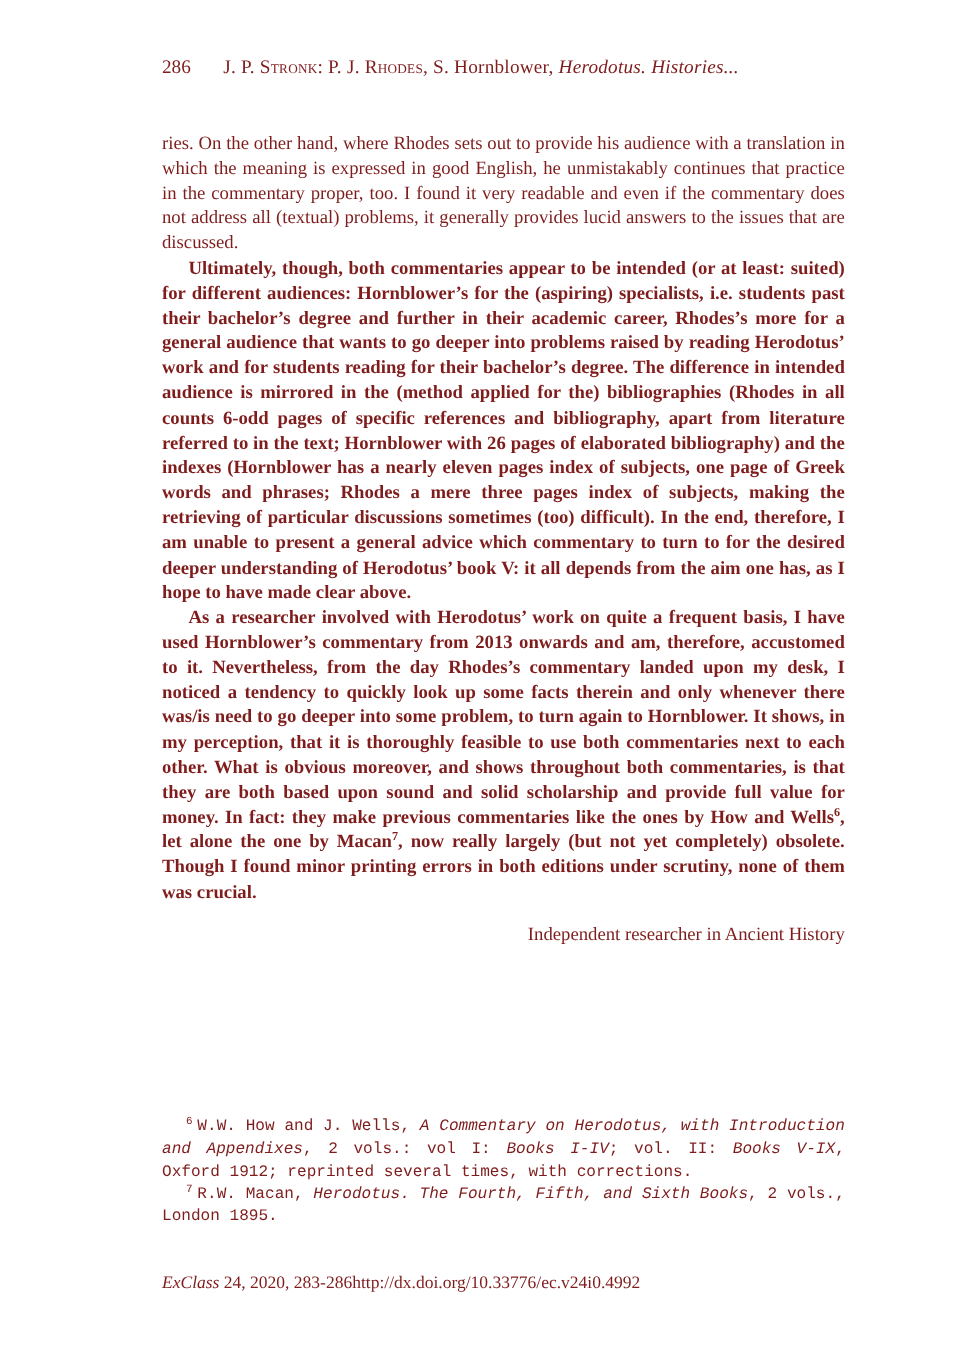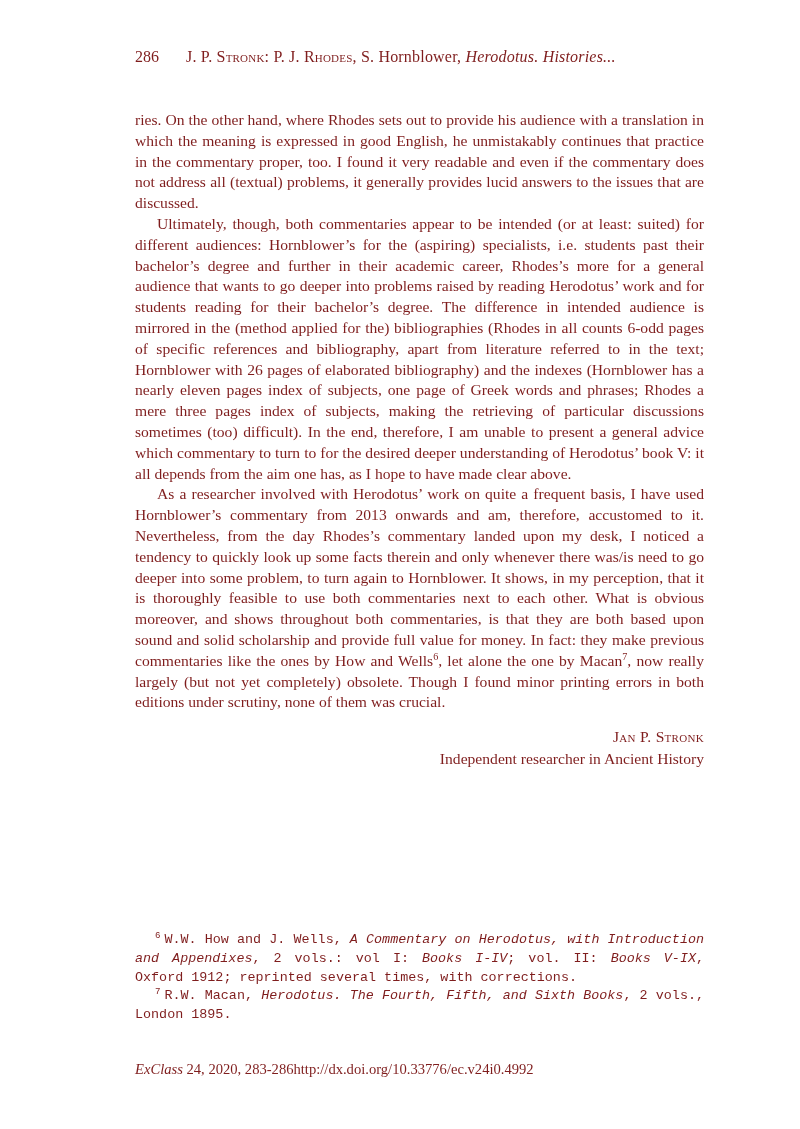--- a/index.html
+++ b/index.html
@@ -30,21 +30,21 @@
   main {
     position: absolute;
     top: 110px;
     left: 115px;
     right: 116px;
     font-size: 15.6px;
     line-height: 20.8px;
     text-align: justify;
   }
   .para { margin: 0; }
-  .para.indent { text-indent: 22px; }
+  .para.indent { text-indent: 22px; font-weight: bold; }
 
   .signature {
     margin-top: 13px;
     text-align: right;
     font-size: 15.6px;
     line-height: 21.6px;
   }
   .sig-name { font-variant: small-caps; letter-spacing: 0.3px; }
 
   .footnotes {
@@ -89,21 +89,20 @@
     <span class="page-num" data-bind="header.page_number">286</span>
     <span class="head-title" data-bind-runs="header.title_runs"><span class="run-smallcaps">J. P. Stronk</span><span class="run-smallcaps">: P. J. Rhodes</span><span>, S. Hornblower, </span><span class="run-italic">Herodotus. Histories...</span></span>
   </header>
 
   <main>
     <p class="para" data-bind-runs="body.paragraphs.0.runs"><span>ries. On the other hand, where Rhodes sets out to provide his audience with a translation in which the meaning is expressed in good English, he unmistakably continues that practice in the commentary proper, too. I found it very readable and even if the commentary does not address all (textual) problems, it generally provides lucid answers to the issues that are discussed.</span></p>
     <p class="para indent" data-bind-runs="body.paragraphs.1.runs"><span>Ultimately, though, both commentaries appear to be intended (or at least: suited) for different audiences: Hornblower’s for the (aspiring) specialists, i.e. students past their bachelor’s degree and further in their academic career, Rhodes’s more for a general audience that wants to go deeper into problems raised by reading Herodotus’ work and for students reading for their bachelor’s degree. The difference in intended audience is mirrored in the (method applied for the) bibliographies (Rhodes in all counts 6-odd pages of specific references and bibliography, apart from literature referred to in the text; Hornblower with 26 pages of elaborated bibliography) and the indexes (Hornblower has a nearly eleven pages index of subjects, one page of Greek words and phrases; Rhodes a mere three pages index of subjects, making the retrieving of particular discussions sometimes (too) difficult). In the end, therefore, I am unable to present a general advice which commentary to turn to for the desired deeper understanding of Herodotus’ book V: it all depends from the aim one has, as I hope to have made clear above.</span></p>
     <p class="para indent" data-bind-runs="body.paragraphs.2.runs"><span>As a researcher involved with Herodotus’ work on quite a frequent basis, I have used Hornblower’s commentary from 2013 onwards and am, therefore, accustomed to it. Nevertheless, from the day Rhodes’s commentary landed upon my desk, I noticed a tendency to quickly look up some facts therein and only whenever there was/is need to go deeper into some problem, to turn again to Hornblower. It shows, in my perception, that it is thoroughly feasible to use both commentaries next to each other. What is obvious moreover, and shows throughout both commentaries, is that they are both based upon sound and solid scholarship and provide full value for money. In fact: they make previous commentaries like the ones by How and Wells</span><span class="run-super">6</span><span>, let alone the one by Macan</span><span class="run-super">7</span><span>, now really largely (but not yet completely) obsolete. Though I found minor printing errors in both editions under scrutiny, none of them was crucial.</span></p>
 
     <div class="signature">
-      <div class="sig-name" data-bind="signature.name">Jan P. Stronk</div>
       <div class="sig-affil" data-bind="signature.affiliation">Independent researcher in Ancient History</div>
     </div>
   </main>
 
   <section class="footnotes">
     <p class="footnote">
       <span class="fn-marker" data-bind="footnotes.0.marker">6</span><span data-bind-runs="footnotes.0.runs"><span>W.W. How and J. Wells, </span><span class="run-italic">A Commentary on Herodotus, with Introduction and Appendixes</span><span>, 2 vols.: vol I: </span><span class="run-italic">Books I-IV</span><span>; vol. II: </span><span class="run-italic">Books V-IX</span><span>, Oxford 1912; reprinted several times, with corrections.</span></span>
     </p>
     <p class="footnote">
       <span class="fn-marker" data-bind="footnotes.1.marker">7</span><span data-bind-runs="footnotes.1.runs"><span>R.W. Macan, </span><span class="run-italic">Herodotus. The Fourth, Fifth, and Sixth Books</span><span>, 2 vols., London 1895.</span></span>

